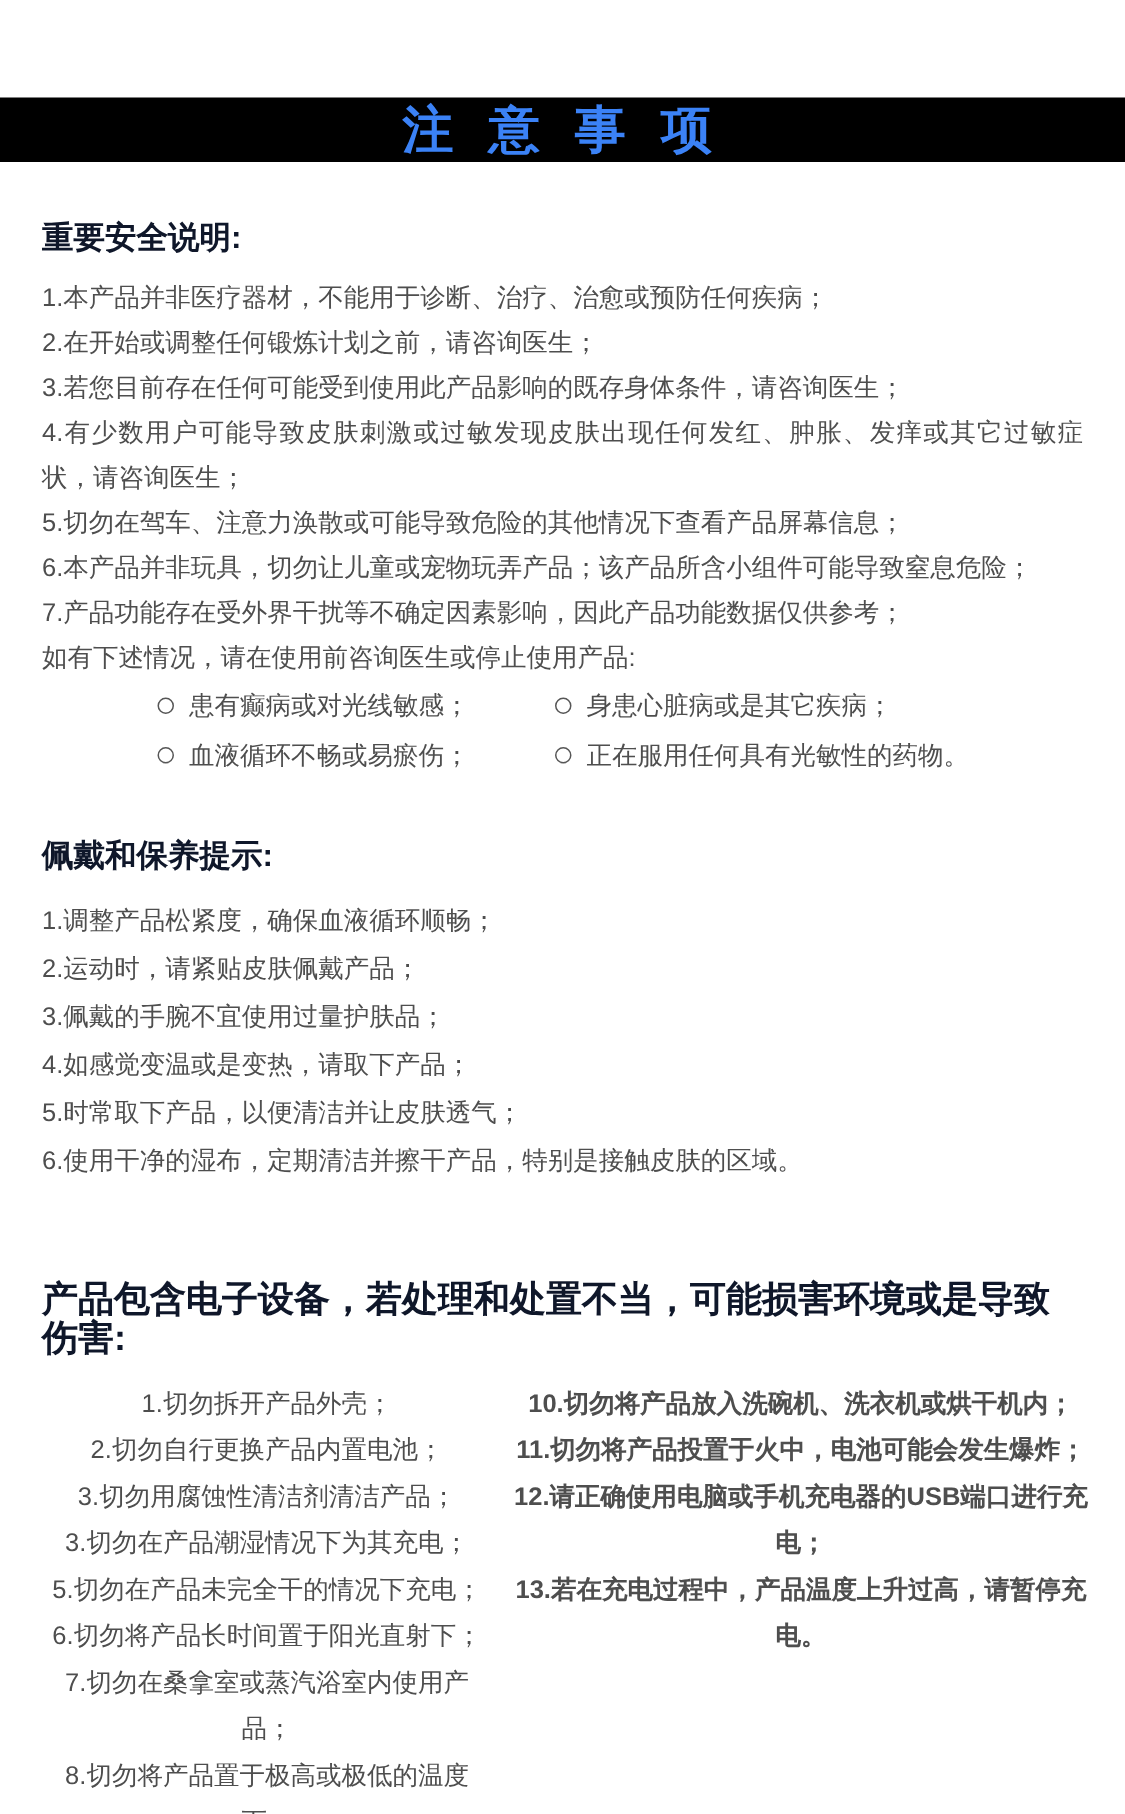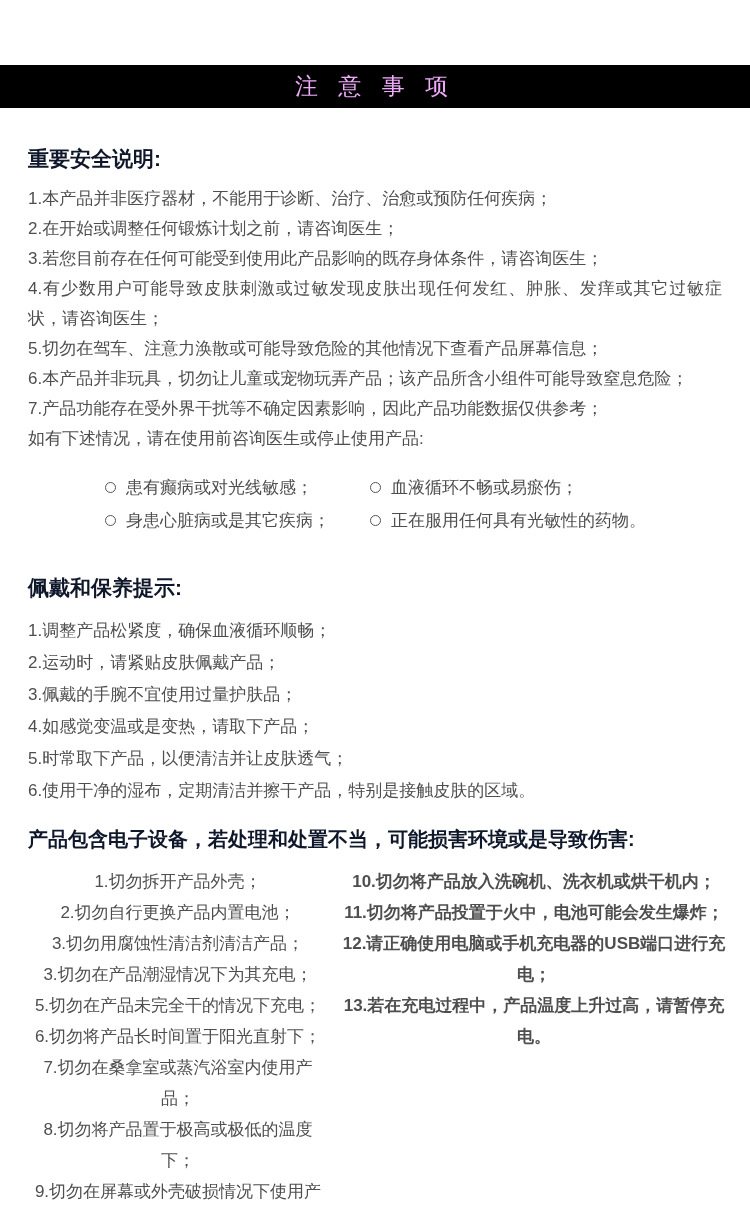--- a/index.html
+++ b/index.html
@@ -18,53 +18,53 @@
   .title-bar {
     margin-top: 65px;
     height: 43px;
     background: #000000;
     display: flex;
     align-items: center;
     justify-content: center;
   }
   .title-bar h1 {
     margin: 0;
-    color: #f0abfc;
-    font-size: 23px;
-    font-weight: normal;
+    color: #3b82f6;
+    font-size: 34px;
+    font-weight: bold;
     letter-spacing: 7px;
     white-space: pre;
   }
   .content {
     padding: 0 28px;
     font-size: 17px;
   }
   .sec-heading {
     margin: 0;
     color: #0f172a;
     font-size: 21px;
     font-weight: bold;
     line-height: 26px;
   }
   .safety-heading { margin-top: 38px; margin-bottom: 12px; }
   .care-heading { margin-top: 38px; margin-bottom: 14px; }
   .disposal-heading {
-    margin-top: 19px;
+    margin-top: 64px;
     margin-bottom: 14px;
-    font-size: 20px;
+    font-size: 24px;
   }
   .pitem {
     margin: 0;
     line-height: 30px;
     text-align: justify;
   }
   .care-list .pitem { line-height: 32px; }
   .note { line-height: 30px; margin: 0; }
   .cond-grid {
-    margin: 17px 0 0 77px;
+    margin: 0 0 0 77px;
     display: grid;
     grid-template-columns: 265px auto;
     line-height: 33px;
   }
   .cond {
     display: flex;
     align-items: center;
   }
   .circle {
     display: inline-block;
@@ -111,25 +111,25 @@
         <p class="pitem">7.产品功能存在受外界干扰等不确定因素影响，因此产品功能数据仅供参考；</p>
       </div>
     <p class="note">如有下述情况，请在使用前咨询医生或停止使用产品:</p>
     <div class="cond-grid">
         <div class="cond">
         <span class="circle"></span>
         <span class="cond-text">患有癫病或对光线敏感；</span>
       </div>
         <div class="cond">
         <span class="circle"></span>
-        <span class="cond-text">血液循环不畅或易瘀伤；</span>
+        <span class="cond-text">身患心脏病或是其它疾病；</span>
       </div>
         <div class="cond">
         <span class="circle"></span>
-        <span class="cond-text">身患心脏病或是其它疾病；</span>
+        <span class="cond-text">血液循环不畅或易瘀伤；</span>
       </div>
         <div class="cond">
         <span class="circle"></span>
         <span class="cond-text">正在服用任何具有光敏性的药物。</span>
       </div>
       </div>
   </section>
 
   <section>
     <h2 class="sec-heading care-heading">佩戴和保养提示:</h2>

